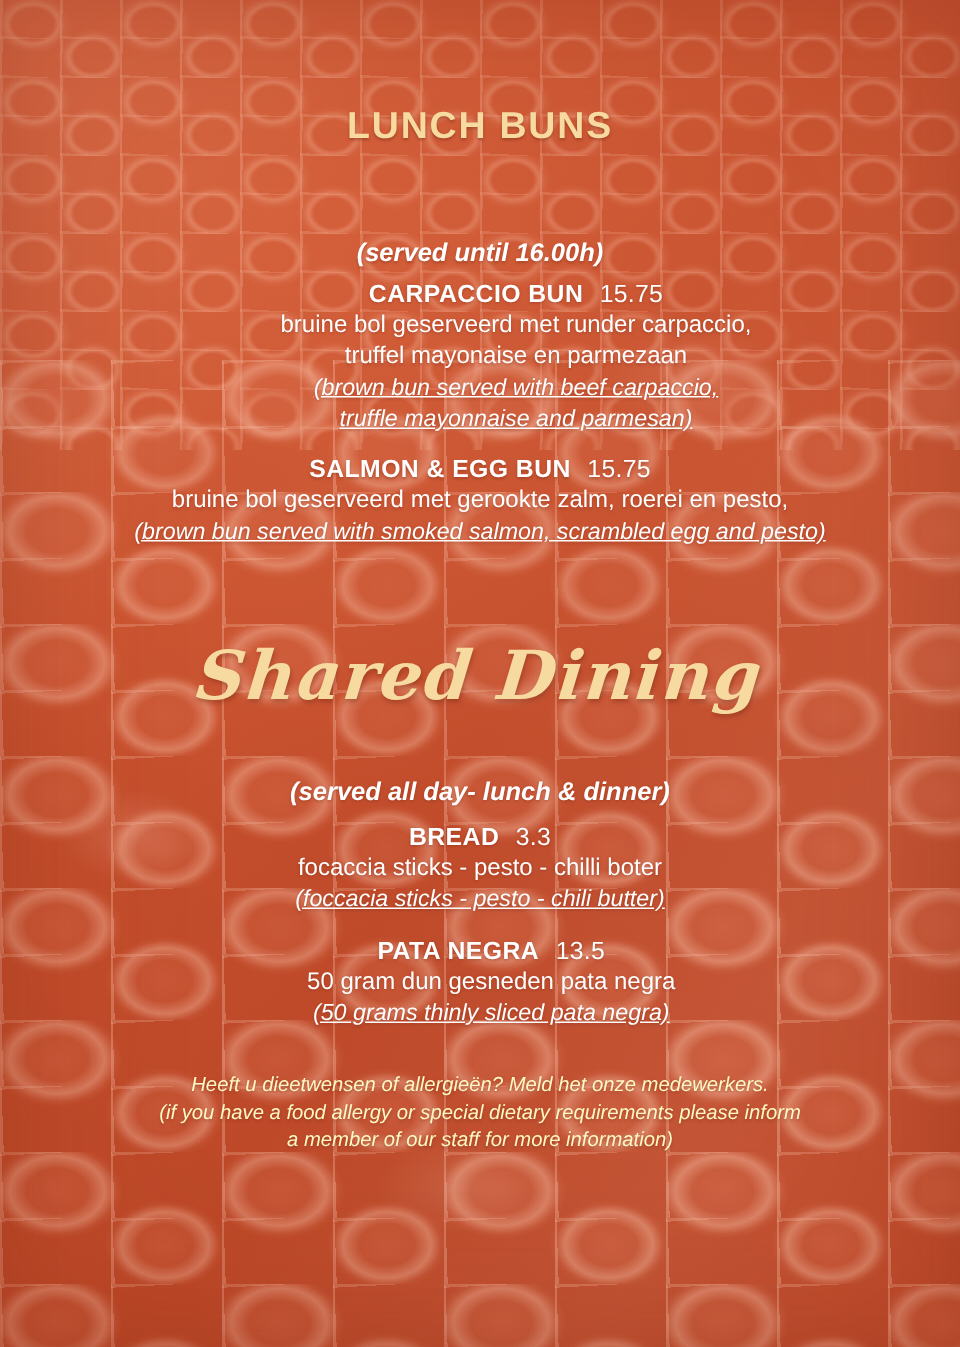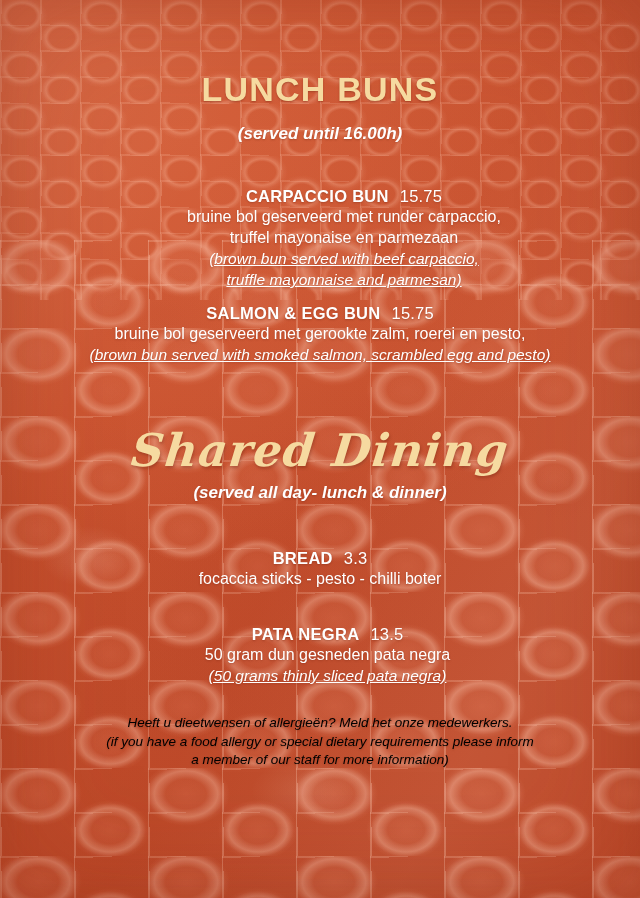--- a/index.html
+++ b/index.html
@@ -93,28 +93,29 @@
 
   .gold-head{
     color:#f6daa0;
     font-weight:bold;
     letter-spacing:.5px;
     text-shadow:0 1px 2px rgba(120,40,20,.45);
   }
 
   .h-lunch{
     position:absolute;left:0;right:0;top:70px;
-    font-size:34px;
+    font-size:25px;
     letter-spacing:1.2px;
   }
 
   .sub{
     font-style:italic;font-weight:bold;
     font-size:17px;color:#ffffff;
     text-shadow:0 1px 2px rgba(120,40,20,.40);
+    margin-top:35px;
   }
   .sub-lunch{position:absolute;left:0;right:0;top:124px;}
 
   .item{position:absolute;left:0;right:0;}
   .item-name{
     font-weight:bold;font-size:16.5px;color:#fff;
     letter-spacing:.3px;
     text-shadow:0 1px 2px rgba(120,40,20,.40);
   }
   .item-price{
@@ -147,21 +148,21 @@
     text-shadow:1px 2px 3px rgba(120,40,20,.42);
     transform:skewX(-6deg);
   }
   .sub-shared{position:absolute;left:0;right:0;top:483px;}
 
   .item-bread{top:549px;}
   .item-pata{top:625px;padding-left:15px;}
 
   .footnote{
     position:absolute;left:0;right:0;top:714px;
-    font-size:13.5px;font-style:italic;color:#000000;line-height:18.5px;
+    font-size:13.5px;font-style:italic;color:#fef9c3;line-height:18.5px;
     text-shadow:0 1px 2px rgba(120,40,20,.38);
   }
 </style>
 </head>
 <body>
 
 <div id="page">
 
   <div class="croc croc-base"></div>
   <div class="croc croc-small"></div>
@@ -198,20 +199,21 @@
 
     <div class="h-shared">Shared Dining</div>
 
     <div class="sub sub-shared">(served all day- lunch &amp; dinner)</div>
 
     <div class="item item-bread">
       <div>
         <span class="item-name">BREAD</span><span class="item-price">3.3</span>
       </div>
       <div class="desc">focaccia sticks - pesto - chilli boter</div>
+      <div class="desc-en">(foccacia sticks - pesto - chili butter)</div>
     </div>
 
     <div class="item item-pata">
       <div>
         <span class="item-name">PATA NEGRA</span><span class="item-price">13.5</span>
       </div>
       <div class="desc">50 gram dun gesneden pata negra</div>
       <div class="desc-en">(50 grams thinly sliced pata negra)</div>
     </div>
 

